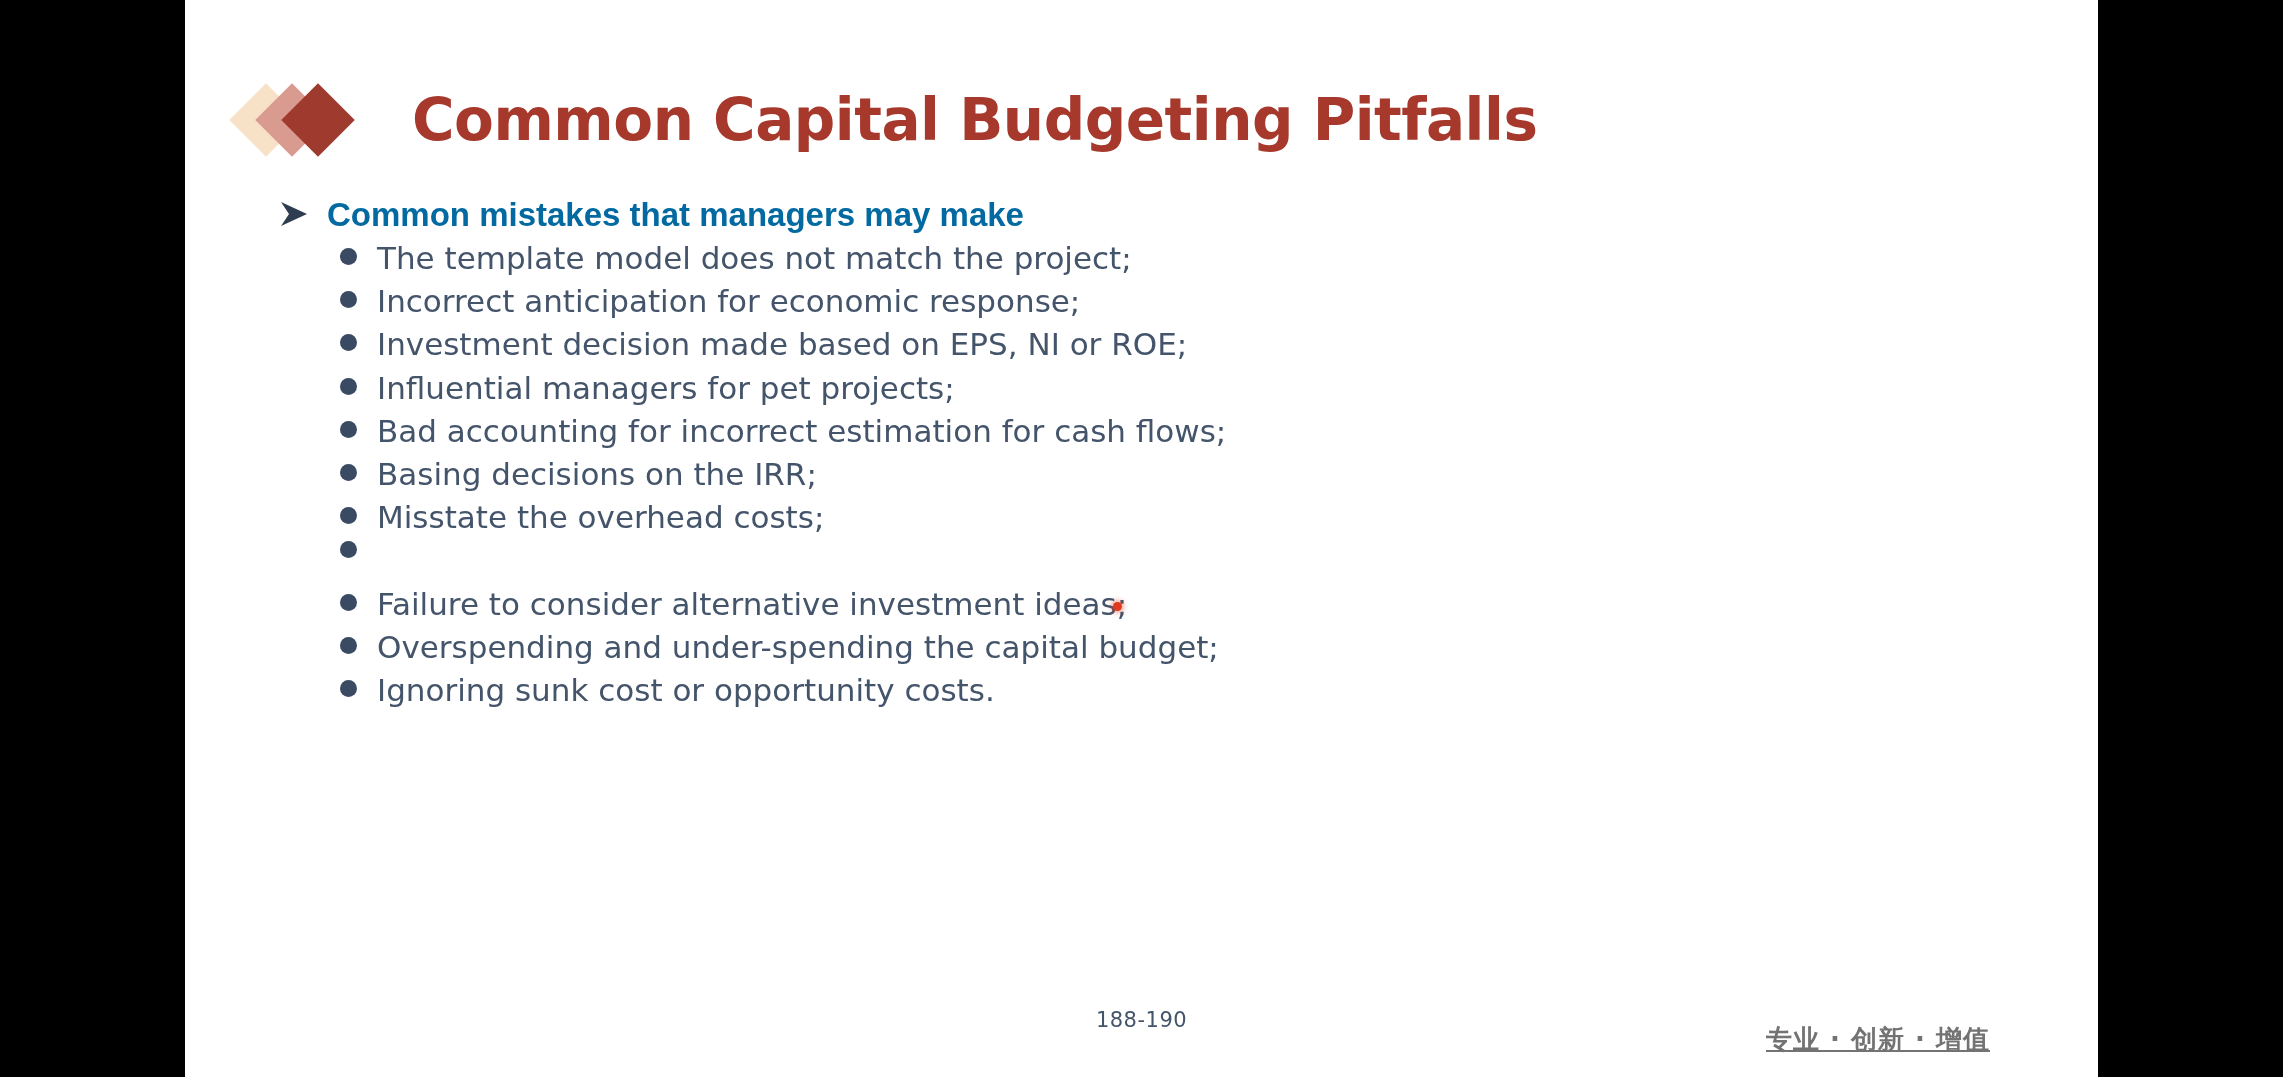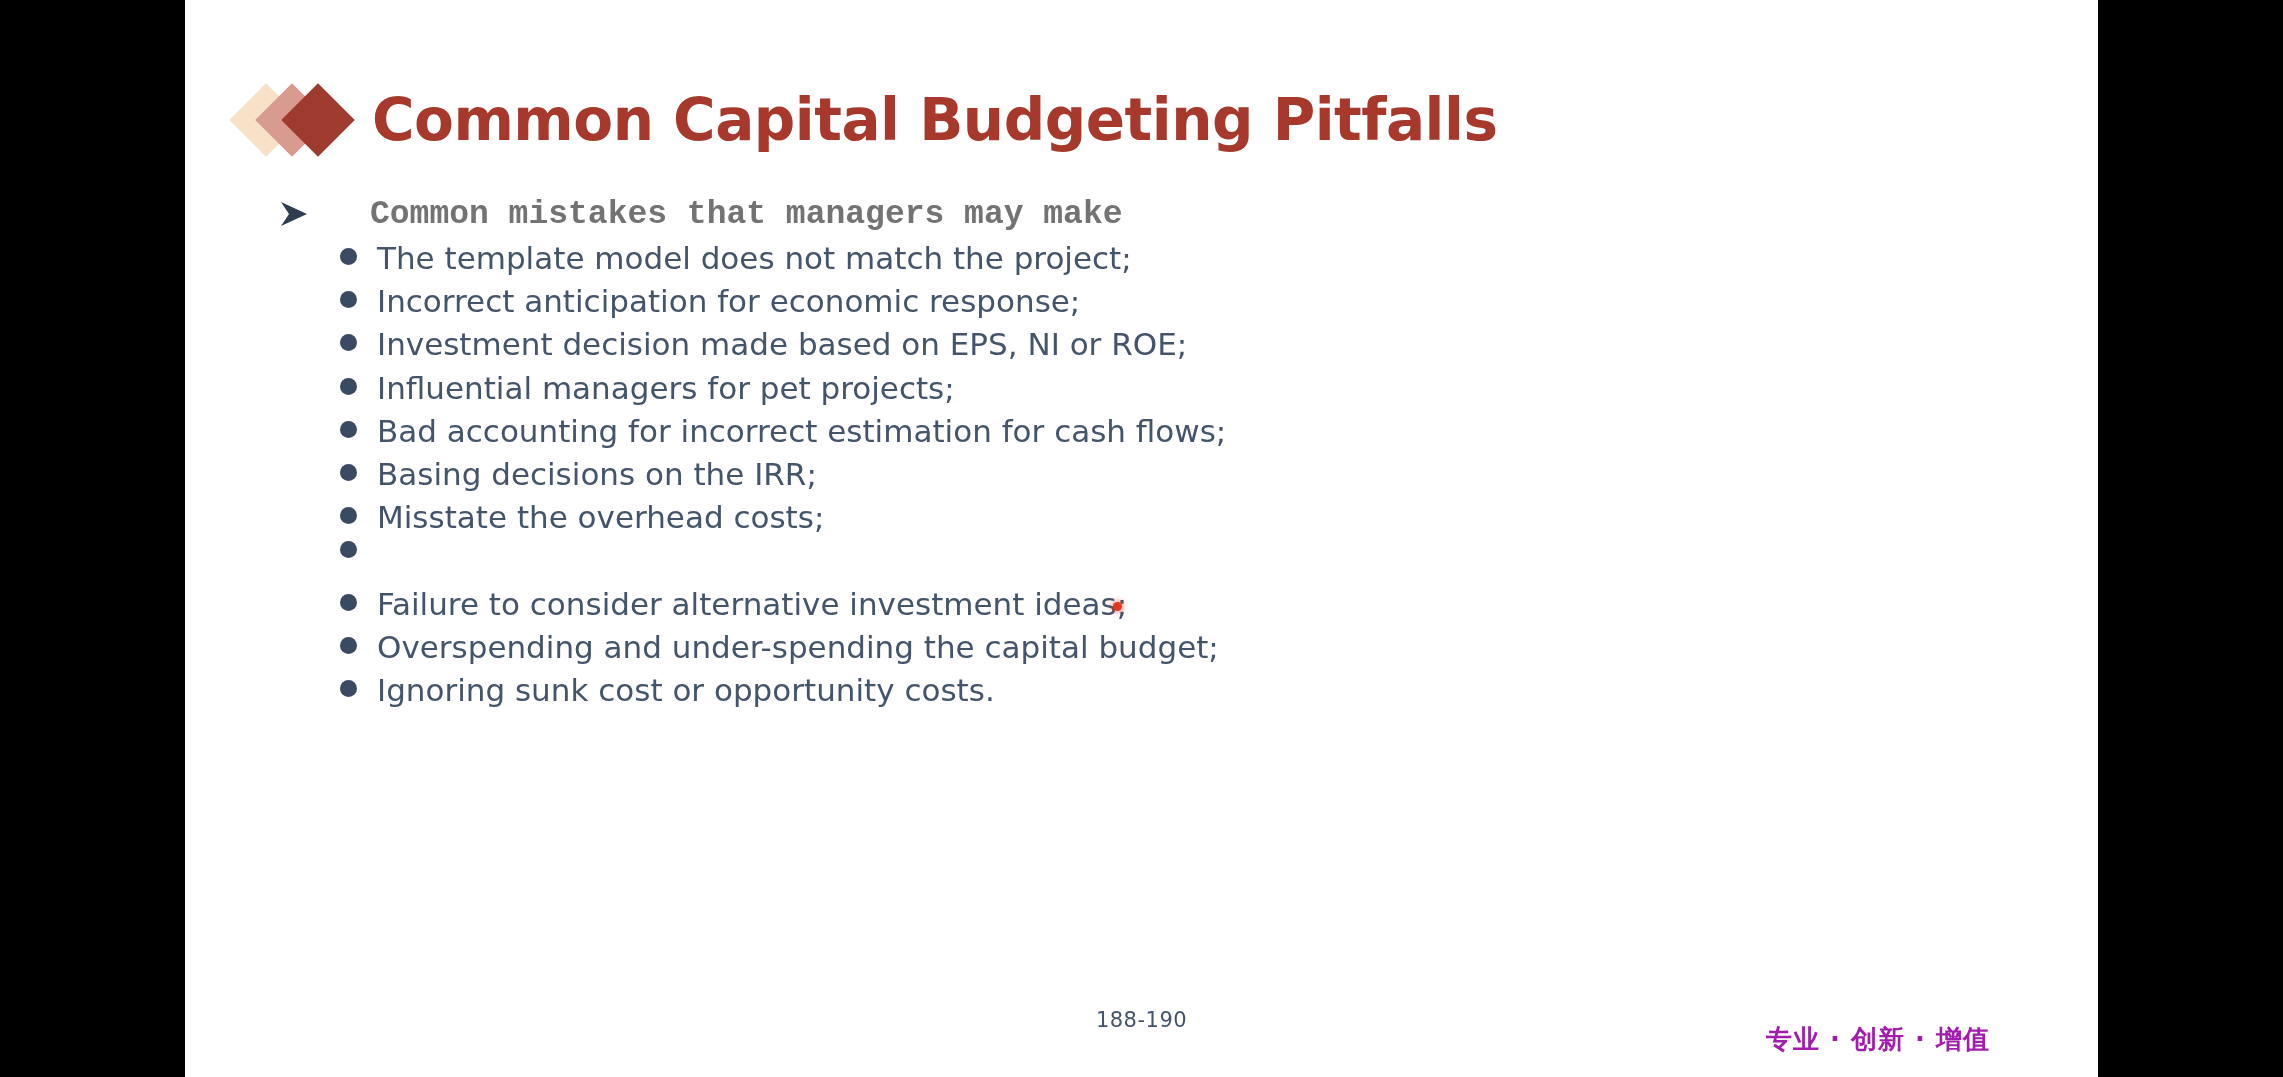--- a/index.html
+++ b/index.html
@@ -42,20 +42,21 @@
   }
 
   
   .title-row {
     position: absolute;
     left: 55px;
     top: 72px;
     display: flex;
     align-items: center;
     height: 96px;
+    gap: 40px;
   }
   .logo-diamonds {
     position: relative;
     width: 118px;
     height: 70px;
     flex: 0 0 auto;
     margin-right: 14px;
   }
   .logo-diamonds .dia {
     position: absolute;
@@ -88,27 +89,26 @@
     height: 44px;
   }
   .arrow-bullet {
     width: 34px;
     height: 30px;
     flex: 0 0 auto;
     margin-right: 16px;
     display: block;
   }
   .heading-text {
-    font-family: Liberation Mono, monospace;
+    font-family: Liberation Sans, sans-serif;
     font-size: 33px;
     font-weight: bold;
-    color: #737373;
+    color: #0369a1;
     white-space: nowrap;
     line-height: 1;
-    margin-left: 43px;
   }
 
   
   #bullet-list {
     position: absolute;
     left: 155px;
     top: 243px;
     width: 1650px;
     list-style: none;
     margin: 0;
@@ -162,23 +162,24 @@
     color: #44546A;
     letter-spacing: 0.5px;
   }
   #tagline {
     position: absolute;
     right: 108px;
     top: 1022px;
     font-family: "DejaVu Sans", sans-serif;
     font-size: 26px;
     font-weight: bold;
-    color: #a21caf;
+    color: #737373;
     letter-spacing: 1px;
     white-space: nowrap;
+    text-decoration: underline;
   }
 </style>
 </head>
 <body>
 
 <div id="viewer">
 
   <div class="pillar left"></div>
   <div class="pillar right"></div>
 

